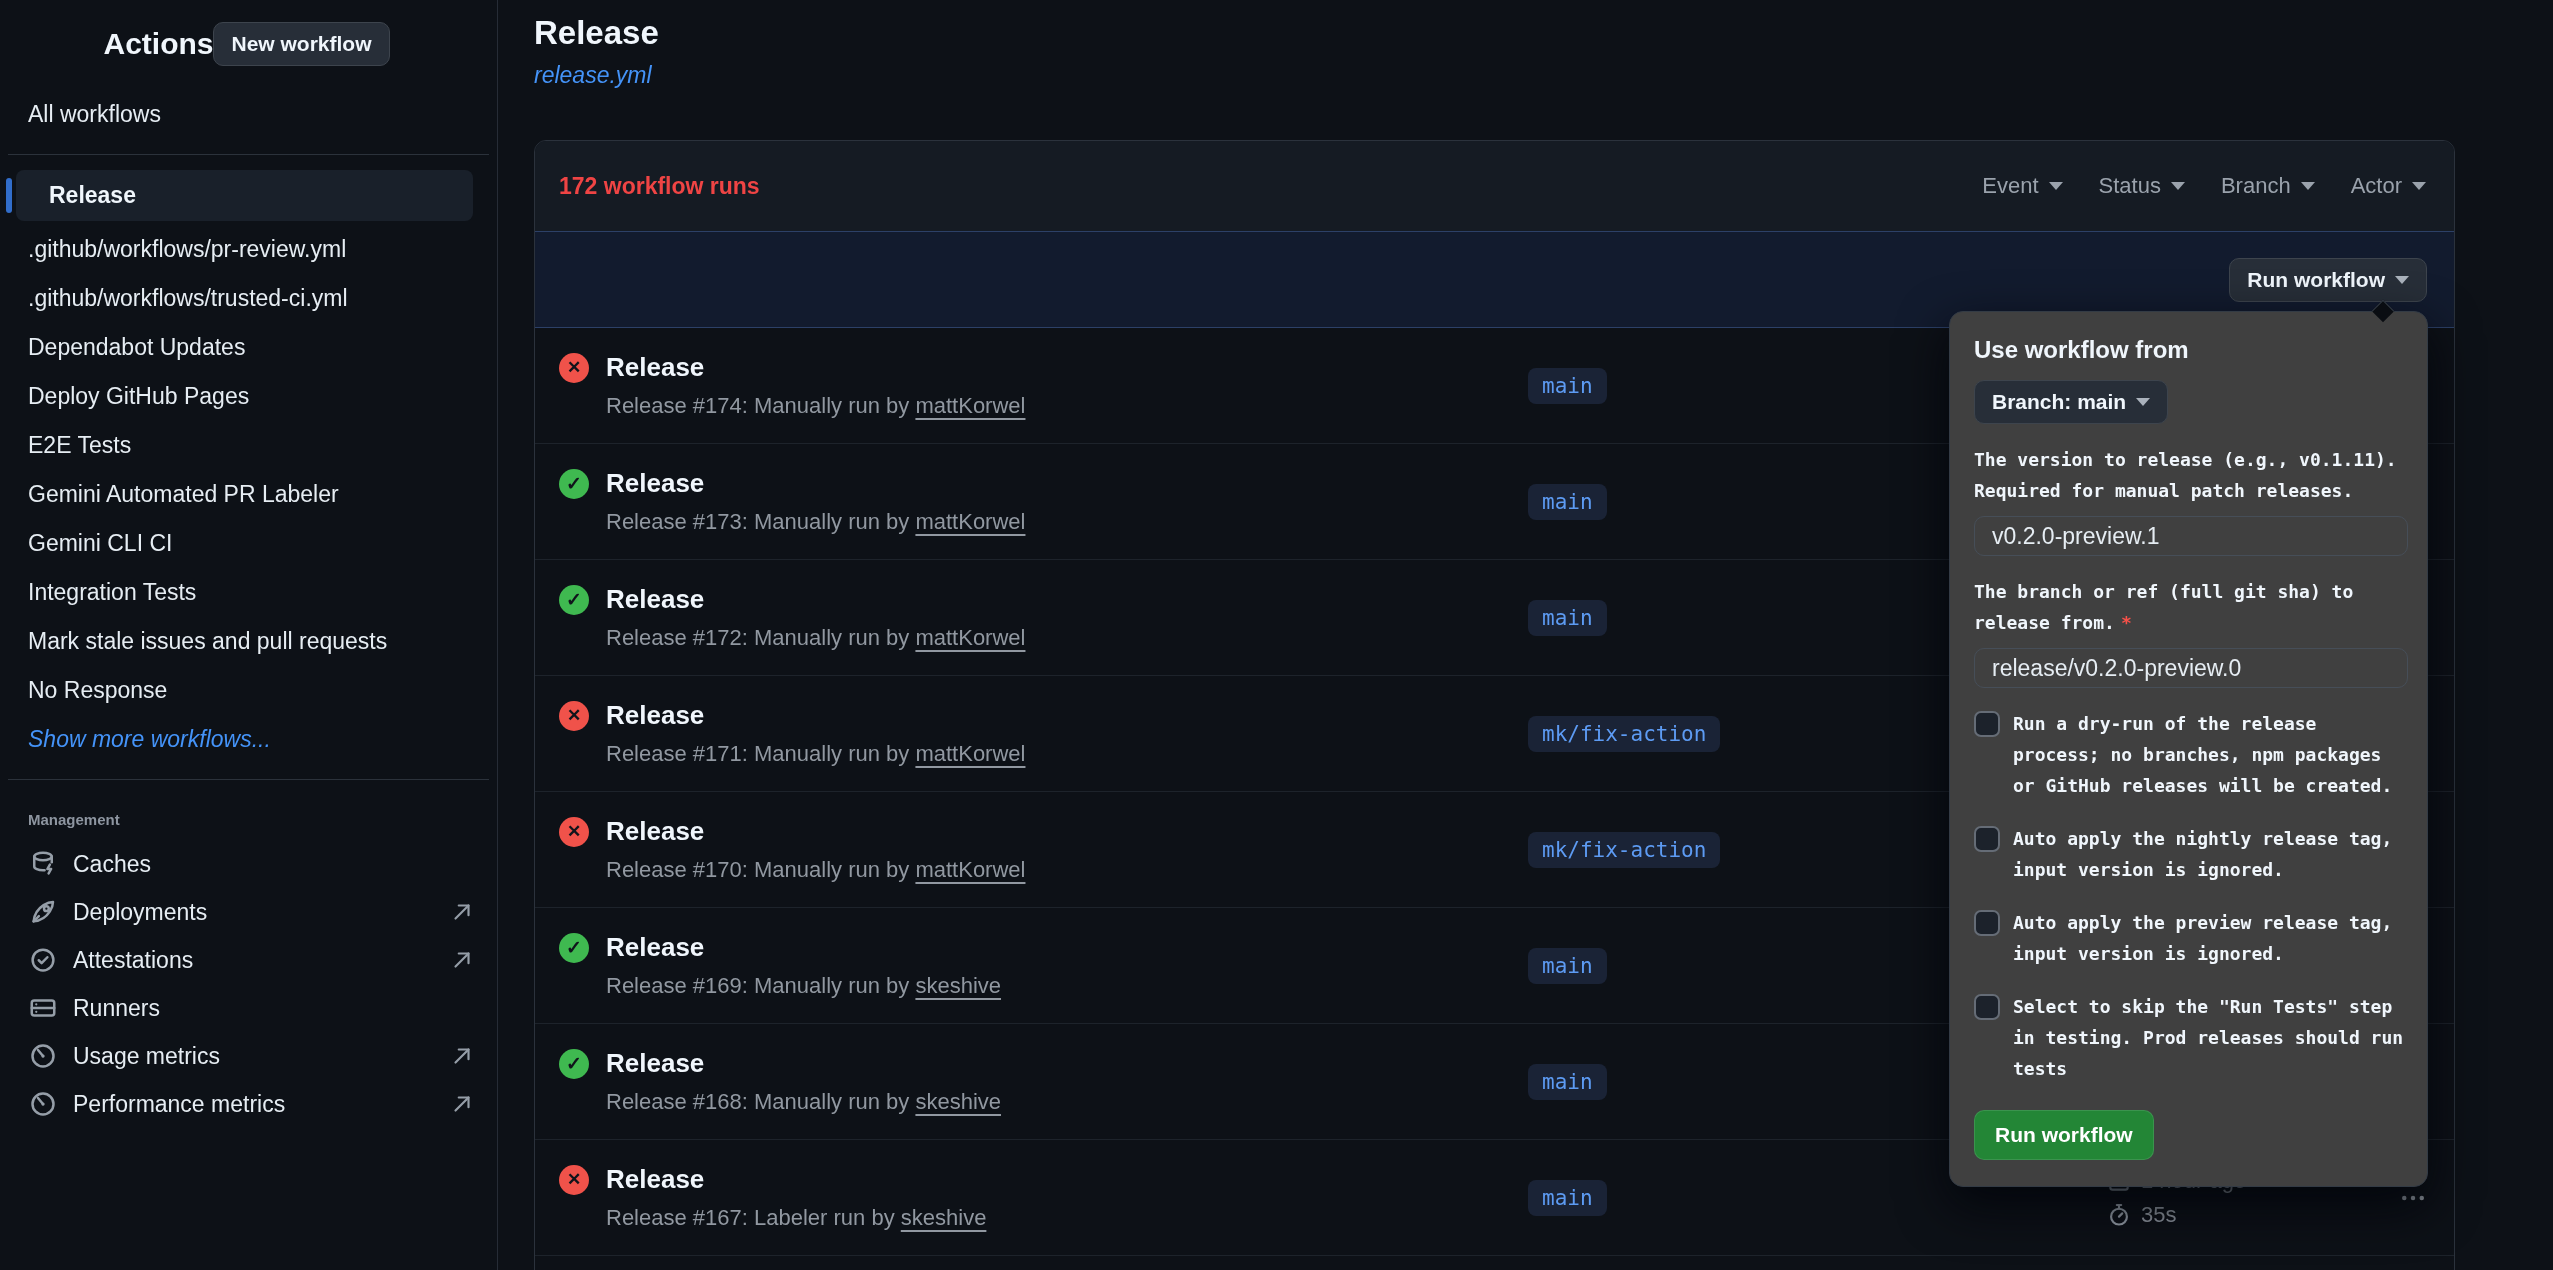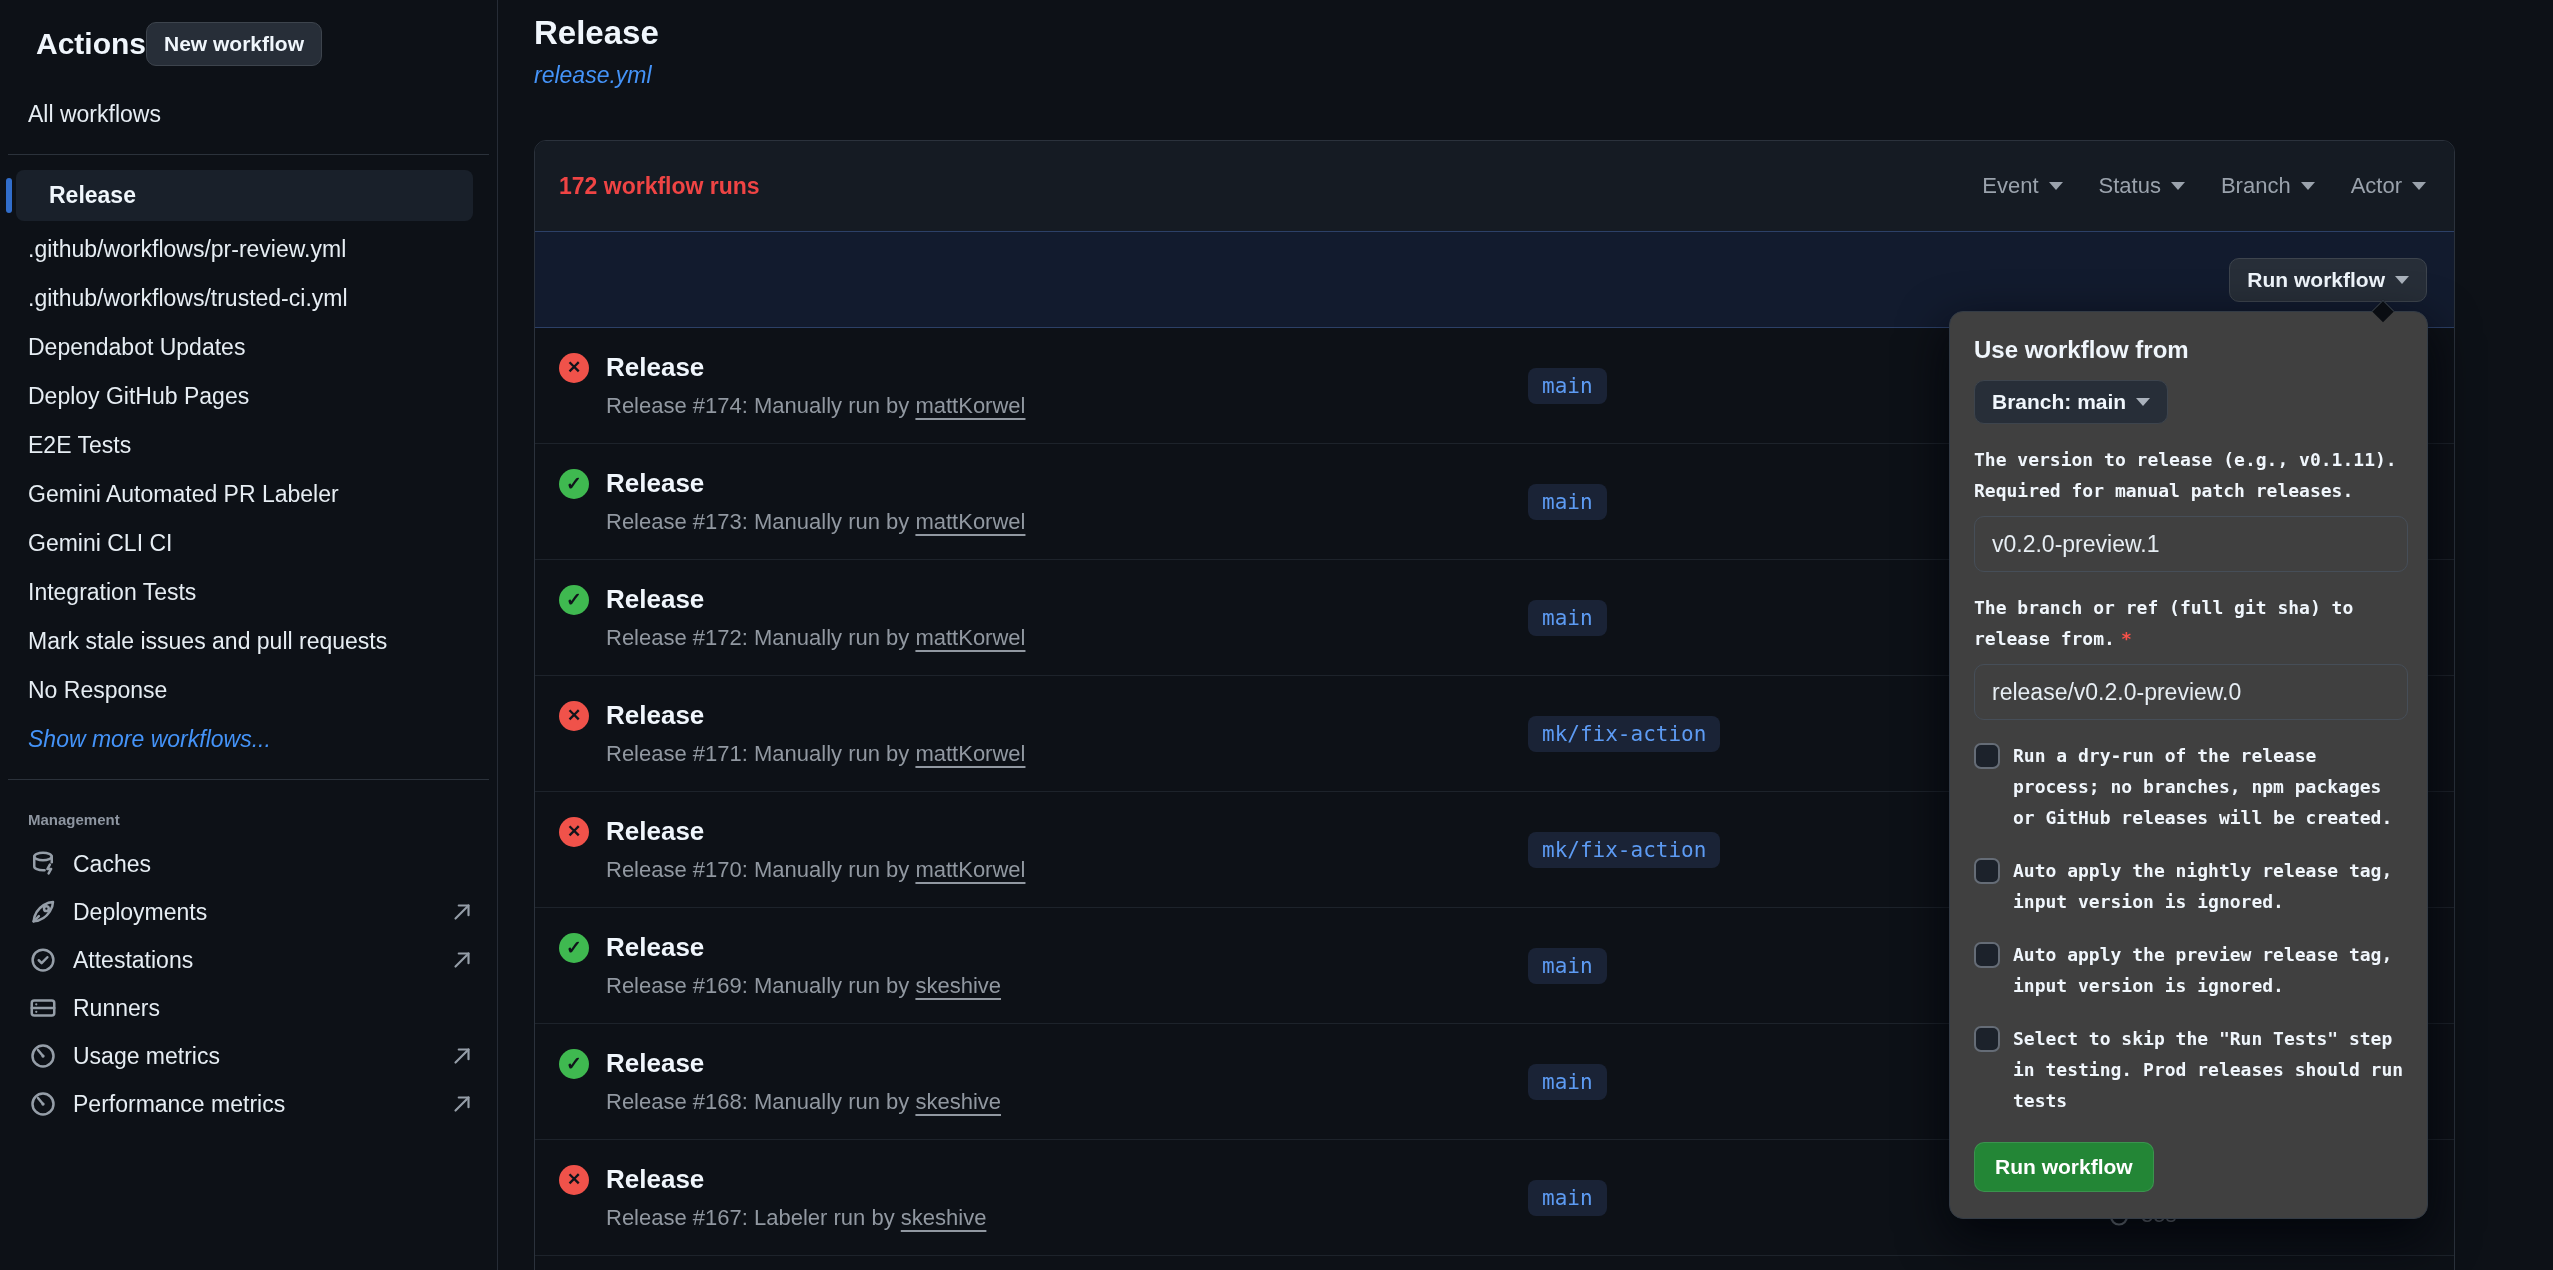--- a/index.html
+++ b/index.html
@@ -9,21 +9,21 @@
     font-family:"Liberation Sans", sans-serif; font-size:23px;
     position:relative;
   }
   .mono { font-family:"DejaVu Sans Mono", monospace; }
 
   
   .app { display:flex; width:100%; height:100%; }
 
   
   .sidebar { width:498px; flex:0 0 498px; border-right:1px solid #262c36; padding-top:22px; }
-  .sidebar-head { display:flex; align-items:center; justify-content:flex-start; padding:0 24px 0 20px;margin-left:16px; }
+  .sidebar-head { display:flex; align-items:center; justify-content:center; padding:0 24px 0 20px; }
   .sidebar-title { font-size:30px; font-weight:700; color:#f0f6fc; }
   .btn-secondary {
     background:#272e38; border:1px solid #3d444d; border-radius:10px;
     color:#f0f6fc; font-size:21px; font-weight:600; padding:9px 17px;
     display:inline-flex; align-items:center; gap:10px; cursor:pointer; white-space:nowrap;
   }
   .side-item { padding:11px 0 11px 28px; font-size:23px; color:#e6edf3; cursor:pointer; }
   .all-workflows { margin-top:24px; }
   .side-divider { border:none; border-top:1px solid #2b323b; margin:15px 8px; }
   .selected-item {
@@ -112,21 +112,21 @@
   .popover-caret {
     position:absolute; top:-9px; right:36px; width:16px; height:16px;
     background:#0a0d12; border-left:1px solid #333b45; border-top:1px solid #333b45;
     transform:rotate(45deg);
   }
   .popover-title { font-size:24px; font-weight:700; color:#f0f6fc; margin-bottom:16px; }
   .branch-select-btn { margin-bottom:20px; }
   .field-desc { font-size:18px; font-weight:700; line-height:31px; color:#f0f6fc; width:436px; margin-bottom:10px; }
   .req-star { color:#f85149; margin-left:6px; }
   .pop-input {
-    width:434px; height:56px; background:transparent; border:1px solid #464e58; border-radius:10px;
+    width:434px; height:40px; background:transparent; border:1px solid #464e58; border-radius:10px;
     color:#e6edf3; font-size:23px; font-family:"Liberation Sans", sans-serif; padding:0 17px; outline:none;
     margin-bottom:20px; display:block;
   }
   .cb-row { display:flex; align-items:flex-start; gap:13px; margin-bottom:22px; }
   .checkbox {
     width:26px; height:26px; border-radius:7px; background:#1c222b; border:2px solid #656c76;
     flex:0 0 auto; margin-top:3px; cursor:pointer;
   }
   .cb-label { width:398px; font-size:18px; font-weight:700; line-height:31px; color:#f0f6fc; cursor:pointer; }
   .btn-primary {

